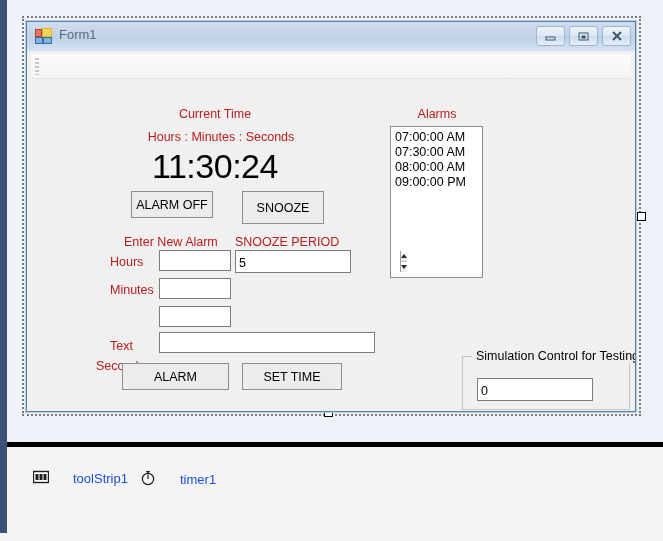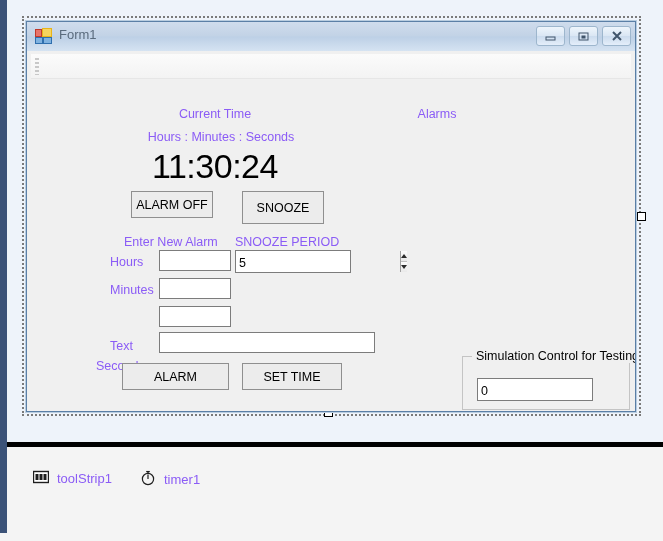--- a/index.html
+++ b/index.html
@@ -145,21 +145,21 @@
     position: absolute;
     left: 4px; top: 4px;
     width: 4px; height: 17px;
     background-image: repeating-linear-gradient(to bottom, #c8c8c8 0, #c8c8c8 2px, transparent 2px, transparent 4px);
   }
 
   
   .lbl {
     position: absolute;
     font-size: 12.5px;
-    color: #8b5cf6;
+    color: #b91c1c;
     font-family: "Liberation Sans", sans-serif;
     white-space: nowrap;
   }
   .bigtime {
     position: absolute;
     font-size: 34px;
     color: #000000;
     font-family: "Liberation Sans", sans-serif;
     white-space: nowrap;
     letter-spacing: -0.5px;
@@ -263,23 +263,23 @@
     color: #000000;
     font-family: "Liberation Sans", sans-serif;
     white-space: nowrap;
   }
 
   
   .tray-item {
     position: absolute;
     display: flex;
     align-items: center;
-    gap: 8px;
+    gap: 24px;
     font-size: 13px;
-    color: #8b5cf6;
+    color: #1d4ed8;
     font-family: "Liberation Sans", sans-serif;
   }
 </style>
 </head>
 <body>
 
 <div id="app">
 
   <div class="left-rail"></div>
 
@@ -336,20 +336,26 @@
 
       <div class="toolstrip-ph">
         <div class="ts-grip"></div>
       </div>
 
       <div class="lbl" style="left:128px; top:56px; width:120px; text-align:center;">Current Time</div>
       <div class="lbl" style="left:100px; top:79px; width:188px; text-align:center;">Hours : Minutes : Seconds</div>
       <div class="bigtime" style="left:94px; top:96px; width:188px; text-align:center;">11:30:24</div>
 
       <div class="lbl" style="left:360px; top:56px; width:100px; text-align:center;">Alarms</div>
+      <div class="listbox" style="left:363px; top:75px; width:93px; height:152px;">
+        <div class="item">07:00:00 AM</div>
+        <div class="item">07:30:00 AM</div>
+        <div class="item">08:00:00 AM</div>
+        <div class="item">09:00:00 PM</div>
+      </div>
 
       <div class="btn" style="left:104px; top:140px; width:82px; height:27px;">ALARM OFF</div>
       <div class="btn" style="left:215px; top:140px; width:82px; height:33px;">SNOOZE</div>
 
       <div class="lbl" style="left:97px; top:184px;">Enter New Alarm</div>
 
       <div class="lbl" style="left:83px; top:204px;">Hours</div>
       <input class="txt" style="left: 132px; top: 199px; width: 72px; height: 21px;" value="">
 
       <div class="lbl" style="left:83px; top:232px;">Minutes</div>

